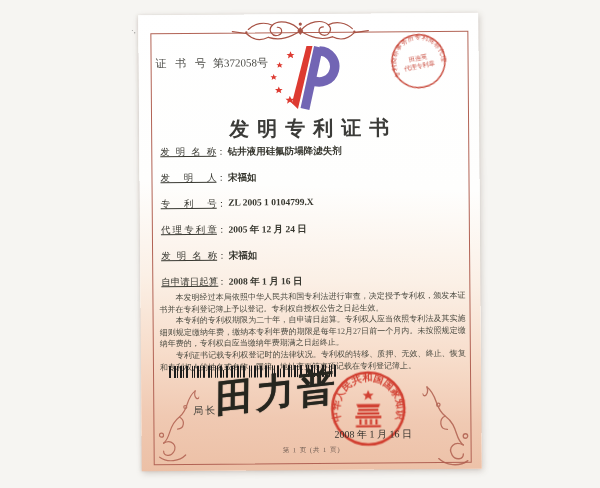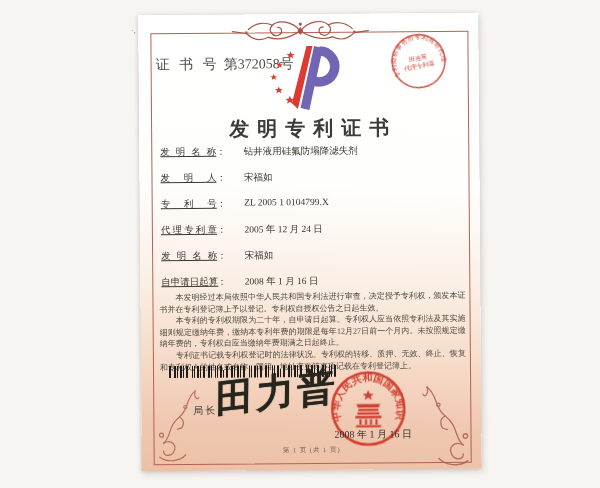--- a/index.html
+++ b/index.html
@@ -20,37 +20,37 @@
   .frame{
     position:absolute;left:12px;top:18px;right:10px;bottom:6px;
     border:1px solid #b26355;
   }
   .ornament-top{position:absolute;left:92px;top:3px;width:140px;height:28px;}
   .flourish{position:absolute;width:44px;height:76px;opacity:.85;}
   .flourish.bl{left:14px;bottom:8px;}
   .flourish.br{right:12px;bottom:6px;transform:scaleX(-1) scale(1.12);}
 
   
-  .certno{position:absolute;left:17px;top:41px;font-size:14px;color:#4d4d48;white-space:nowrap;}
+  .certno{position:absolute;left:17px;top:41px;font-size:11px;color:#4d4d48;white-space:nowrap;}
   .certno .lbl{letter-spacing:3px;margin-right:4px;}
   .logo{position:absolute;left:124px;top:29px;width:78px;height:72px;}
   .agency-stamp{position:absolute;left:251px;top:19px;width:58px;height:58px;transform:rotate(-11deg);opacity:.9;}
   .agency-stamp text{fill:#c43b2c;}
   .title{
     position:absolute;left:0;right:0;top:101px;text-align:center;
     font-size:20px;font-weight:bold;color:#3b3b38;
     letter-spacing:8px;text-indent:8px;white-space:nowrap;
   }
 
   
   .fields{position:absolute;left:21px;top:131px;right:16px;}
   .frow{height:26px;font-size:9.5px;color:#3a3a33;white-space:nowrap;}
   .flabel{display:inline-block;width:56px;text-align:justify;text-align-last:justify;vertical-align:top;text-decoration:underline;}
   .fcolon{display:inline-block;vertical-align:top;}
-  .fvalue{display:inline-block;margin-left:18px;vertical-align:top;color:#37372f;}
+  .fvalue{display:inline-block;margin-left:2px;vertical-align:top;color:#37372f;font-weight:bold;}
 
   
   .paras{position:absolute;left:19px;right:15px;top:277px;color:#4a4a40;}
   .paras p{margin:0;font-size:8px;line-height:11.6px;text-align:justify;text-indent:2em;}
 
   
   .barcode{
     position:absolute;left:28px;top:351px;width:167px;height:12px;
     background:repeating-linear-gradient(90deg,
       #1c1c1c 0px,#1c1c1c 1.6px,transparent 1.6px,transparent 2.6px,

